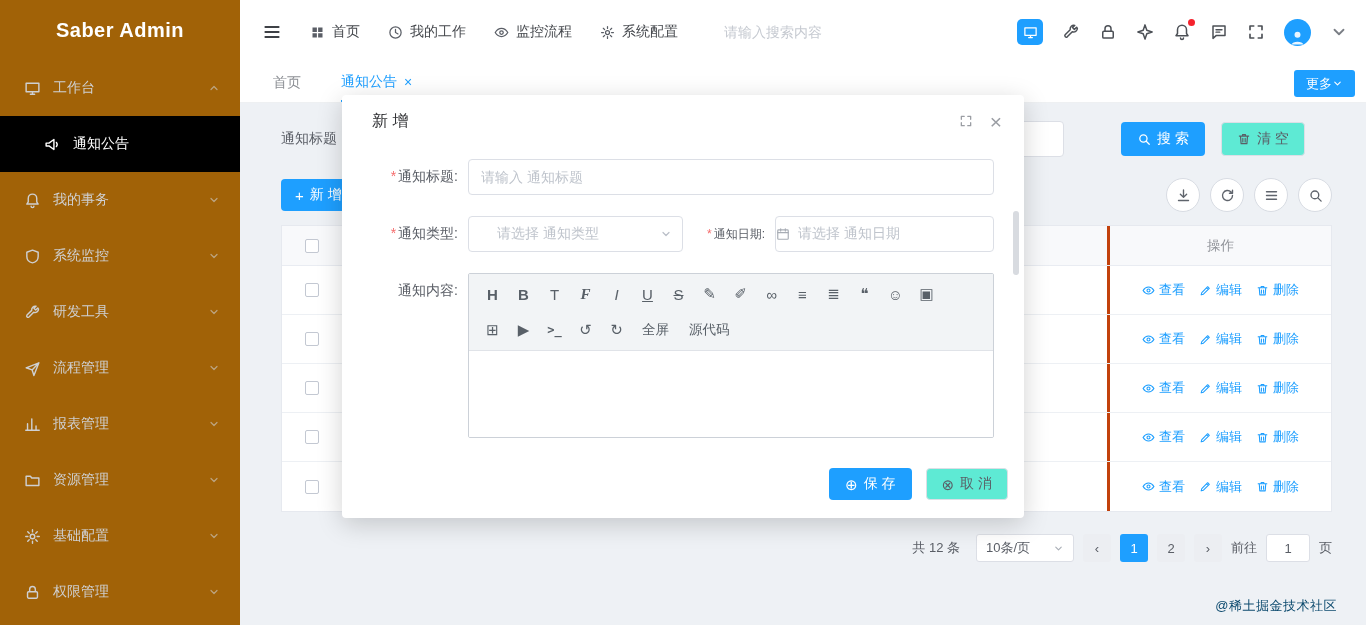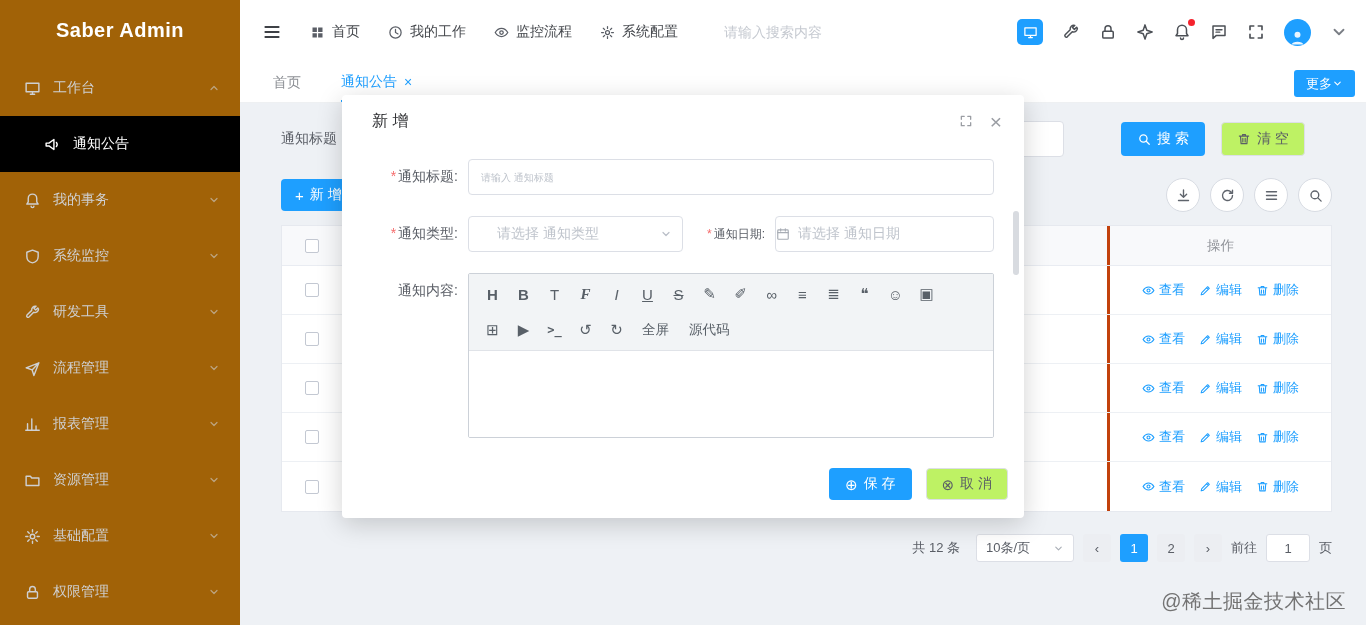--- a/index.html
+++ b/index.html
@@ -52,21 +52,21 @@
 
   
   .content{flex:1;position:relative;padding:18px 34px 0 41px;background:#eef1f5;min-height:0}
   .filter-row{display:flex;align-items:center;height:36px;margin-bottom:21px}
   .filter-label{color:var(--txt);margin-right:12px;white-space:nowrap}
   .inp{background:#fff;border:1px solid var(--border);border-radius:4px;height:36px}
   .filter-input{width:715px;padding:0 12px;outline:none;font-size:14px;color:#333}
   .btn{height:34px;border-radius:4px;font-size:14px;display:inline-flex;align-items:center;gap:6px;border:1px solid transparent;padding:0 15px;cursor:pointer;white-space:nowrap}
   .btn svg{width:14px;height:14px}
   .btn-blue{background:var(--accent);color:#fff}
-  .btn-plain{background:#bef264;border-color:var(--border);color:var(--txt)}
+  .btn-plain{background:#5eead4;border-color:var(--border);color:var(--txt)}
   .btn-search{margin-left:57px}
   .btn-clear{margin-left:16px}
   .action-row{display:flex;align-items:center;margin-bottom:13px}
   .btn-add{height:32px;padding:0 13px}
   .circles{margin-left:auto;display:flex;gap:10px}
   .circle-btn{width:34px;height:34px;border-radius:50%;background:#fff;border:1px solid #d8dce3;display:flex;align-items:center;justify-content:center;color:#5f646c;cursor:pointer}
   .circle-btn svg{width:15px;height:15px}
 
   
   .table{background:#fff;border:1px solid #e6e9ef}
@@ -82,37 +82,37 @@
   .op svg{width:13px;height:13px}
 
   
   .pagination{margin-top:22px;display:flex;justify-content:flex-end;align-items:center;gap:9px;color:var(--txt);font-size:13px}
   .ptotal{margin-right:7px}
   .psel{width:98px;height:28px;border:1px solid var(--border);border-radius:3px;background:#fff;display:flex;align-items:center;justify-content:space-between;padding:0 9px;cursor:pointer}
   .psel svg{width:11px;height:11px;color:#a8adb5}
   .pbtn{min-width:28px;height:28px;border-radius:3px;background:#eceef2;display:flex;align-items:center;justify-content:center;color:var(--txt);cursor:pointer;font-size:13px}
   .pbtn.active{background:var(--accent);color:#fff}
   .goto-input{width:44px;height:28px;border:1px solid var(--border);border-radius:3px;text-align:center;font-size:13px;color:var(--txt);outline:none;background:#fff}
-  .watermark{position:absolute;right:20px;bottom:10px;color:#737373;font-size:20px;letter-spacing:.5px}
+  .watermark{position:absolute;right:29px;bottom:10px;color:#0c4a6e;font-size:13px;letter-spacing:.5px}
 
   
   .modal{position:absolute;left:342px;top:95px;width:682px;height:423px;background:#fff;border-radius:4px;box-shadow:0 6px 26px rgba(0,0,0,.18);z-index:30;display:flex;flex-direction:column}
   .m-head{height:52px;display:flex;align-items:center;padding:0 22px 0 30px;flex-shrink:0}
   .m-title{font-size:16px;color:#323336}
   .m-tools{margin-left:auto;display:flex;align-items:center;gap:17px;color:#9a9da3}
   .m-tools svg{width:14px;height:14px;cursor:pointer}
   .m-close{font-size:21px;line-height:1;color:#9a9da3;cursor:pointer}
   .m-body{flex:1;padding:12px 30px 0;position:relative;min-height:0}
   .f-row{display:flex;align-items:center;margin-bottom:21px}
   .f-row.top{align-items:flex-start}
   .f-label{width:96px;flex-shrink:0;text-align:right;padding-right:10px;color:var(--txt);font-size:14px;white-space:nowrap}
   .f-label.pad{padding-top:9px}
   .f-label2{width:92px;flex-shrink:0;text-align:right;padding-right:10px;color:var(--txt);font-size:12px;white-space:nowrap}
   .req{color:#f56c6c;margin-right:2px}
-  .f-input{flex:1;padding:0 12px;font-size:10px;outline:none;color:#333;min-width:0}
+  .f-input{flex:1;padding:0 12px;font-size:14px;outline:none;color:#333;min-width:0}
   input::placeholder{color:#bfc4cc}
   .ph{color:#bfc4cc;font-size:14px;white-space:nowrap;overflow:hidden}
   .f-half{flex:1;display:flex;align-items:center;min-width:0}
   .sel{flex:1;display:flex;align-items:center;justify-content:space-between;padding:0 10px 0 28px;cursor:pointer;min-width:0}
   .sel svg{width:12px;height:12px;color:#b9bec7;flex-shrink:0}
   .datebox{flex:1;display:flex;align-items:center;gap:8px;padding:0 0;cursor:text;min-width:0}
   .datebox svg{width:14px;height:14px;color:#a8adb5;flex-shrink:0}
   .editor{flex:1;border:1px solid #ccd1d8;border-radius:2px;overflow:hidden;min-width:0}
   .ed-toolbar{background:#f2f4f6;padding:2px 8px;border-bottom:1px solid #e0e3e8}
   .ed-row{display:flex;align-items:center;flex-wrap:nowrap}

